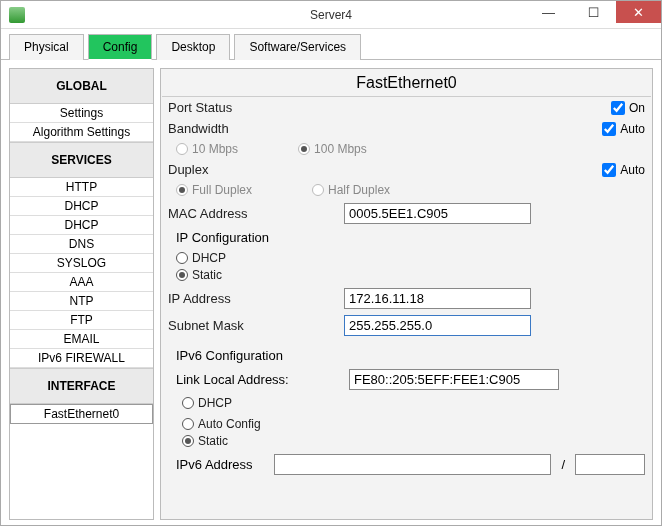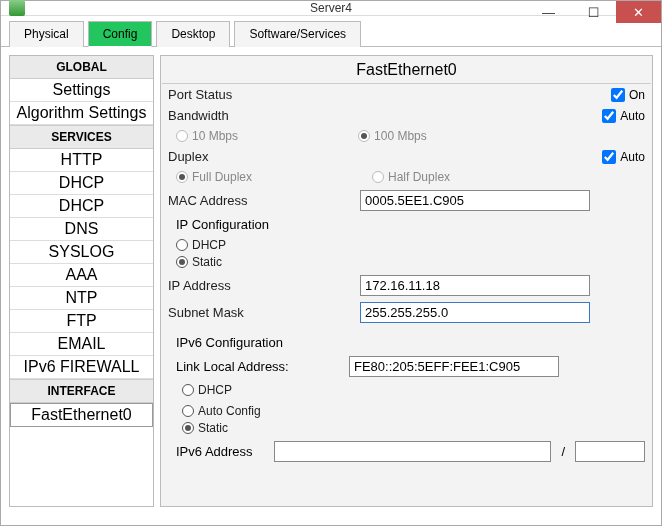--- a/index.html
+++ b/index.html
@@ -1,45 +1,45 @@
 <!DOCTYPE html>
 <html><head>
 <meta charset="utf-8">
 <style>
 * { box-sizing: border-box; margin: 0; padding: 0; font-family: Tahoma, Arial, sans-serif; font-size: 12px; }
 body { background: #fff; }
 .window { width: 662px; height: 526px; border: 1px solid #aaa; background: #fff; position: relative; }
-.titlebar { height: 15px; background: #fff; display: flex; align-items: center; position: relative; border-bottom: 1px solid #ddd; }
+.titlebar { height: 28px; background: #fff; display: flex; align-items: center; position: relative; border-bottom: 1px solid #ddd; }
 .titlebar-icon { width: 16px; height: 16px; margin-left: 8px; background: linear-gradient(#8c8,#393); border-radius: 2px; }
 .titlebar-title { position: absolute; left: 0; right: 0; text-align: center; font-size: 12px; color: #333; }
 .titlebar-btns { position: absolute; right: 0; top: 0; display: flex; }
 .tb-btn { width: 45px; height: 22px; display: flex; align-items: center; justify-content: center; font-size: 13px; line-height: 1; }
 .tb-close { background: #c8504e; color: #fff; }
 .tb-min, .tb-max { color: #333; }
 .tabs { display: flex; padding: 4px 8px 0 8px; gap: 0; border-bottom: 1px solid #bbb; }
 .tab { padding: 5px 14px; border: 1px solid #bbb; border-bottom: none; background: #f4f4f4; font-size: 12px; margin-right: 4px; position: relative; top: 1px; }
 .tab.active { background: #22c55e; border-bottom: 1px solid #fff; }
 .body { display: flex; padding: 8px; gap: 6px; height: calc(100% - 56px); }
 .sidebar { width: 145px; border: 1px solid #bbb; background: #fff; height: 100%; overflow: hidden; }
-.sb-head { text-align: center; font-weight: bold; background: #eaeaea; border-top: 1px solid #ccc; border-bottom: 1px solid #ccc; padding: 4px 0; font-size: 12px; }
+.sb-head { text-align: center; font-weight: bold; background: #eaeaea; border-top: 1px solid #ccc; border-bottom: 1px solid #ccc; padding: 10px 0; font-size: 12px; }
 .sb-head:first-child { border-top: none; }
-.sb-item { text-align: center; padding: 2px 0; border-bottom: 1px solid #ddd; font-size: 16px; cursor: default; }
+.sb-item { text-align: center; padding: 2px 0; border-bottom: 1px solid #ddd; font-size: 12px; cursor: default; }
 .sb-item.sel { background: #fff; border: 1px solid #999; }
 .main { flex: 1; border: 1px solid #bbb; background: #f3f3f3; height: 100%; overflow: auto; padding: 1px; }
 .panel-title { text-align: center; font-size: 16px; padding: 4px 0; border-bottom: 1px solid #ccc; background: #f3f3f3; }
 .row { display: flex; align-items: center; padding: 3px 6px; gap: 6px; }
 .row-lbl { flex: 0 0 170px; font-size: 13px; color: #222; }
 .row-ctrl { flex: 1; display: flex; align-items: center; justify-content: flex-end; gap: 4px; }
 .row-ctrl-left { flex: 1; display: flex; align-items: center; gap: 4px; }
 input[type=text] { border: 1px solid #888; padding: 2px 4px; font-size: 13px; background: #fff; }
-.txt-m { width: 230px; margin-left: 16px; }
+.txt-m { width: 187px; }
 .txt-s { width: 210px; }
 .txt-xs { width: 70px; }
 .chk { width: 14px; height: 14px; }
-.opt-row { display: flex; padding: 3px 6px 3px 14px; gap: 120px; color: #888; align-items: flex-end; }
+.opt-row { display: flex; padding: 3px 6px 3px 14px; gap: 60px; color: #888; align-items: flex-end; }
 .opt-row.enabled { color: #222; }
 .opt { display: flex; align-items: center; gap: 4px; font-size: 13px;}
 .radio { width: 12px; height: 12px; border: 1px solid #888; border-radius: 50%; display: inline-flex; align-items: center; justify-content: center; background:#fff;}
 .radio.dis { border-color: #bbb; }
 .radio .dot { width: 6px; height: 6px; border-radius: 50%; background: #888; display:none;}
 .radio.sel .dot { display:block; background:#555;}
 .radio.enabled { border-color:#555;}
 .indent { padding-left: 14px; font-size: 13px; }
 .sep { height: 6px; }
 .ipv6row { display:flex; align-items:center; padding:3px 6px; gap:6px;}

